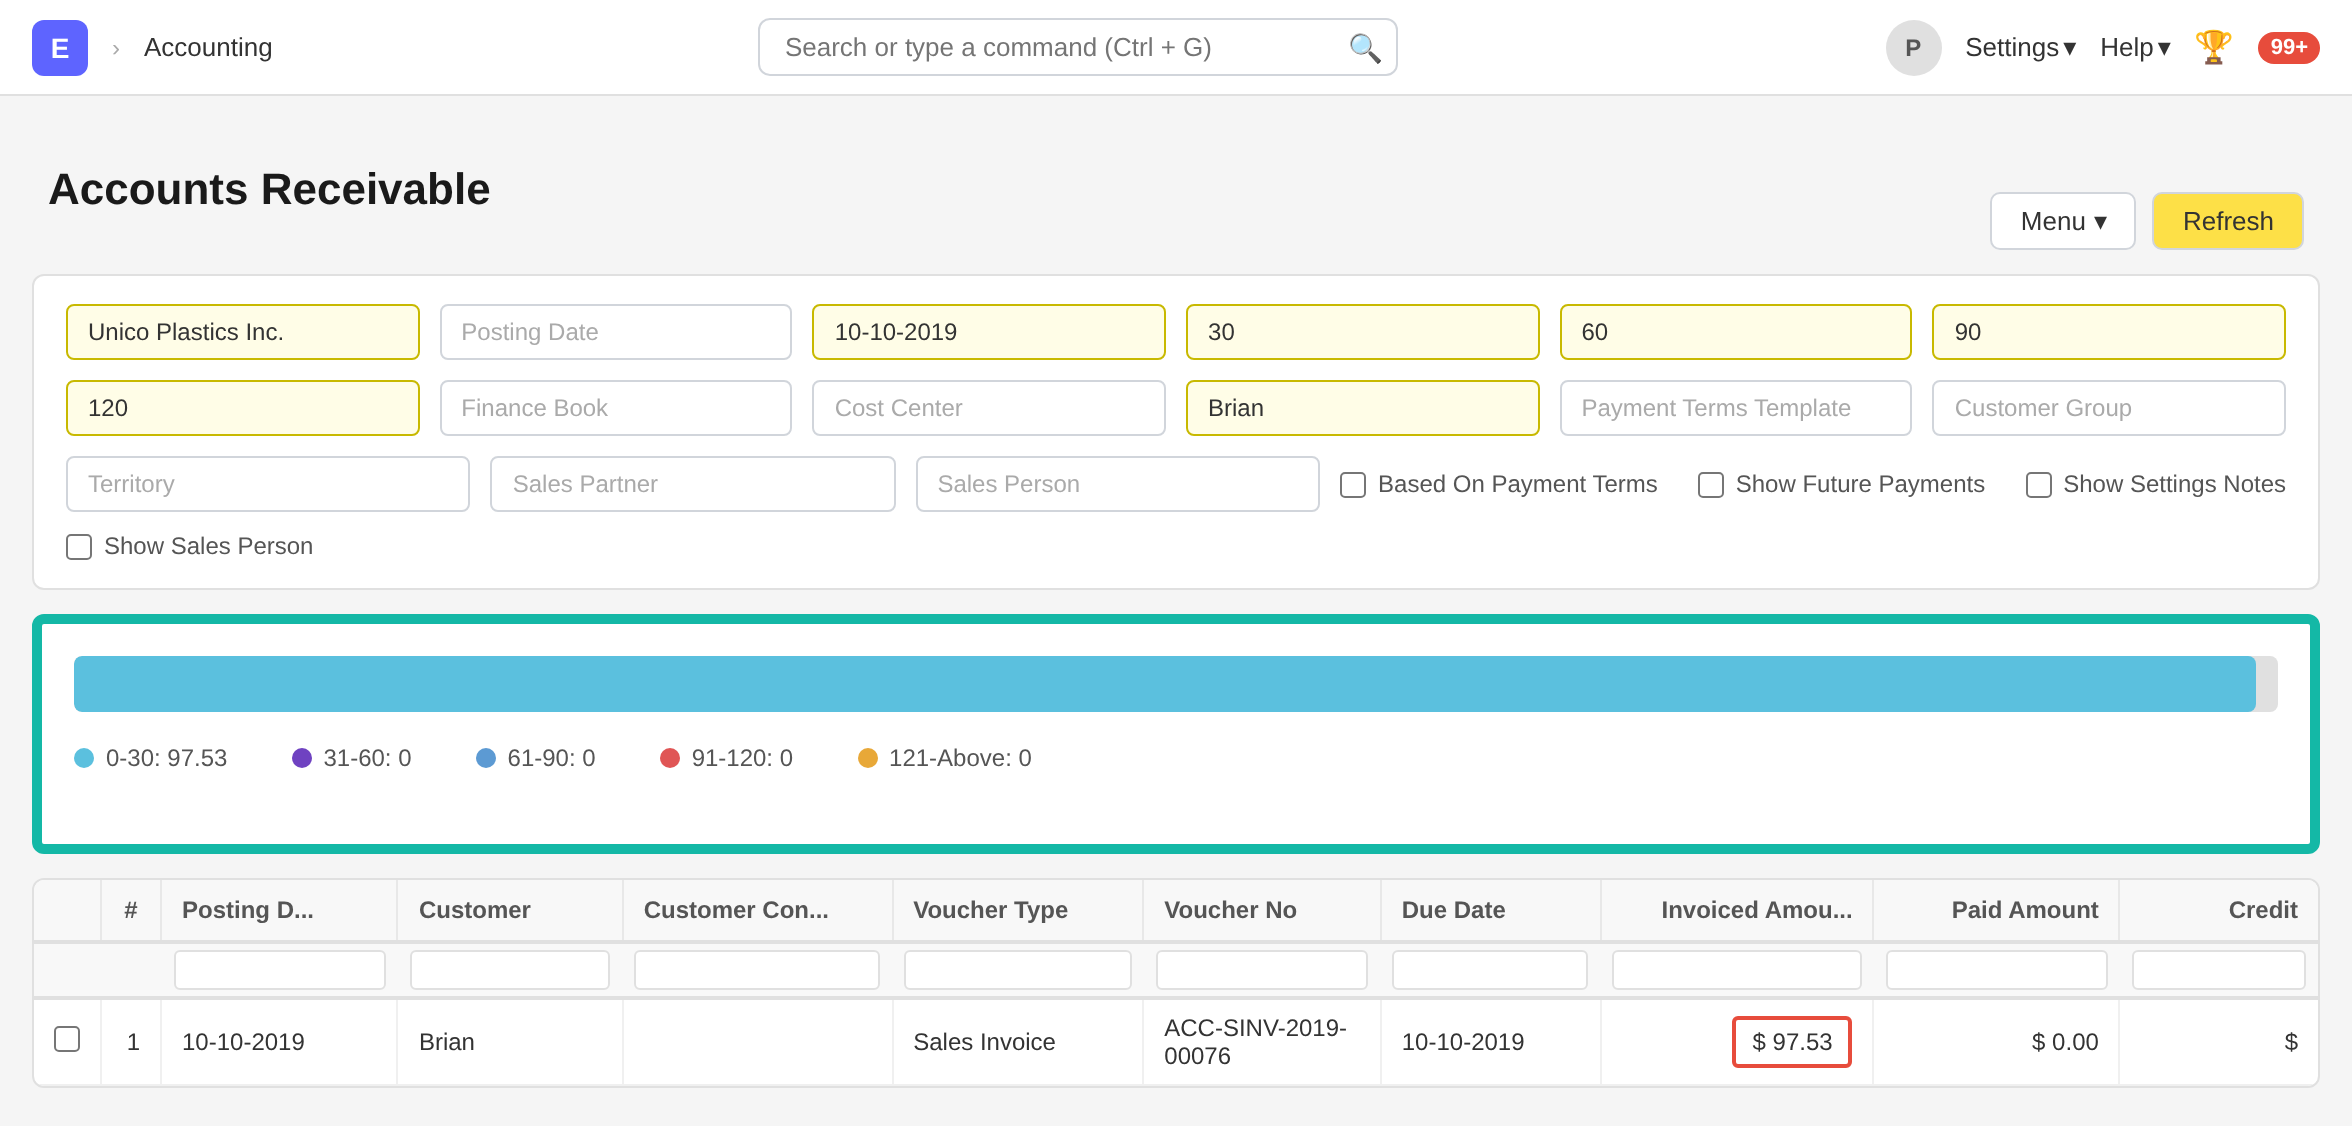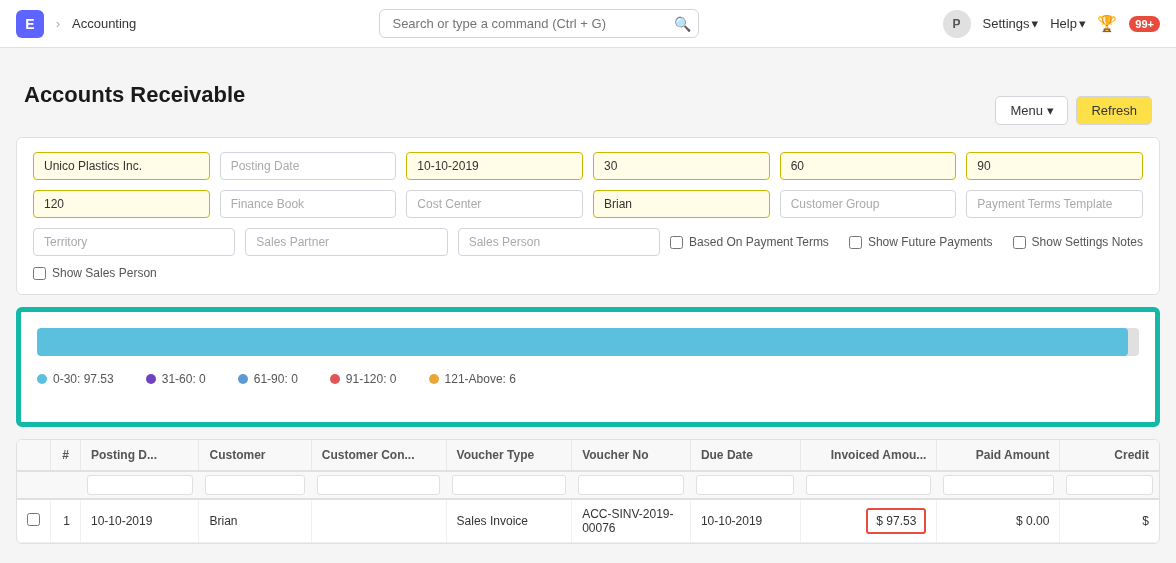--- a/index.html
+++ b/index.html
@@ -156,22 +156,22 @@
     <input class="filter-input filled" type="text" value="30" style="">
     <input class="filter-input filled" type="text" value="60" style="">
     <input class="filter-input filled" type="text" value="90" style="">
   </div>
 
   <div class="filter-row">
     <input class="filter-input filled" type="text" value="120" style="">
     <input class="filter-input" type="text" placeholder="Finance Book" style="">
     <input class="filter-input" type="text" placeholder="Cost Center" style="">
     <input class="filter-input filled" type="text" value="Brian" style="">
+    <input class="filter-input" type="text" placeholder="Payment Terms Template" style="">
     <input class="filter-input" type="text" placeholder="Customer Group" style="">
-    <input class="filter-input" type="text" placeholder="Payment Terms Template" style="">
   </div>
 
   <div class="filter-row">
     <input class="filter-input" type="text" placeholder="Territory" style="">
     <input class="filter-input" type="text" placeholder="Sales Partner" style="">
     <input class="filter-input" type="text" placeholder="Sales Person" style="">
     <div class="filter-checkboxes">
       <div class="checkbox-group">
         <input type="checkbox" id="cbPayment" style="">
         <label class="checkbox-label" for="cbPayment">Based On Payment Terms</label>
@@ -211,21 +211,21 @@
     <div class="legend-item">
       <div class="legend-dot" style="background:#5c9ad3;"></div>
       <span>61-90: 0</span>
     </div>
     <div class="legend-item">
       <div class="legend-dot" style="background:#e05555;"></div>
       <span>91-120: 0</span>
     </div>
     <div class="legend-item">
       <div class="legend-dot" style="background:#e8a838;"></div>
-      <span>121-Above: 6</span>
+      <span>121-Above: 0</span>
     </div>
   </div>
 </div>
 
 <div class="table-area">
   <table>
     <thead>
       <tr>
         <th class="th-checkbox"></th>
         <th class="th-num">#</th>

